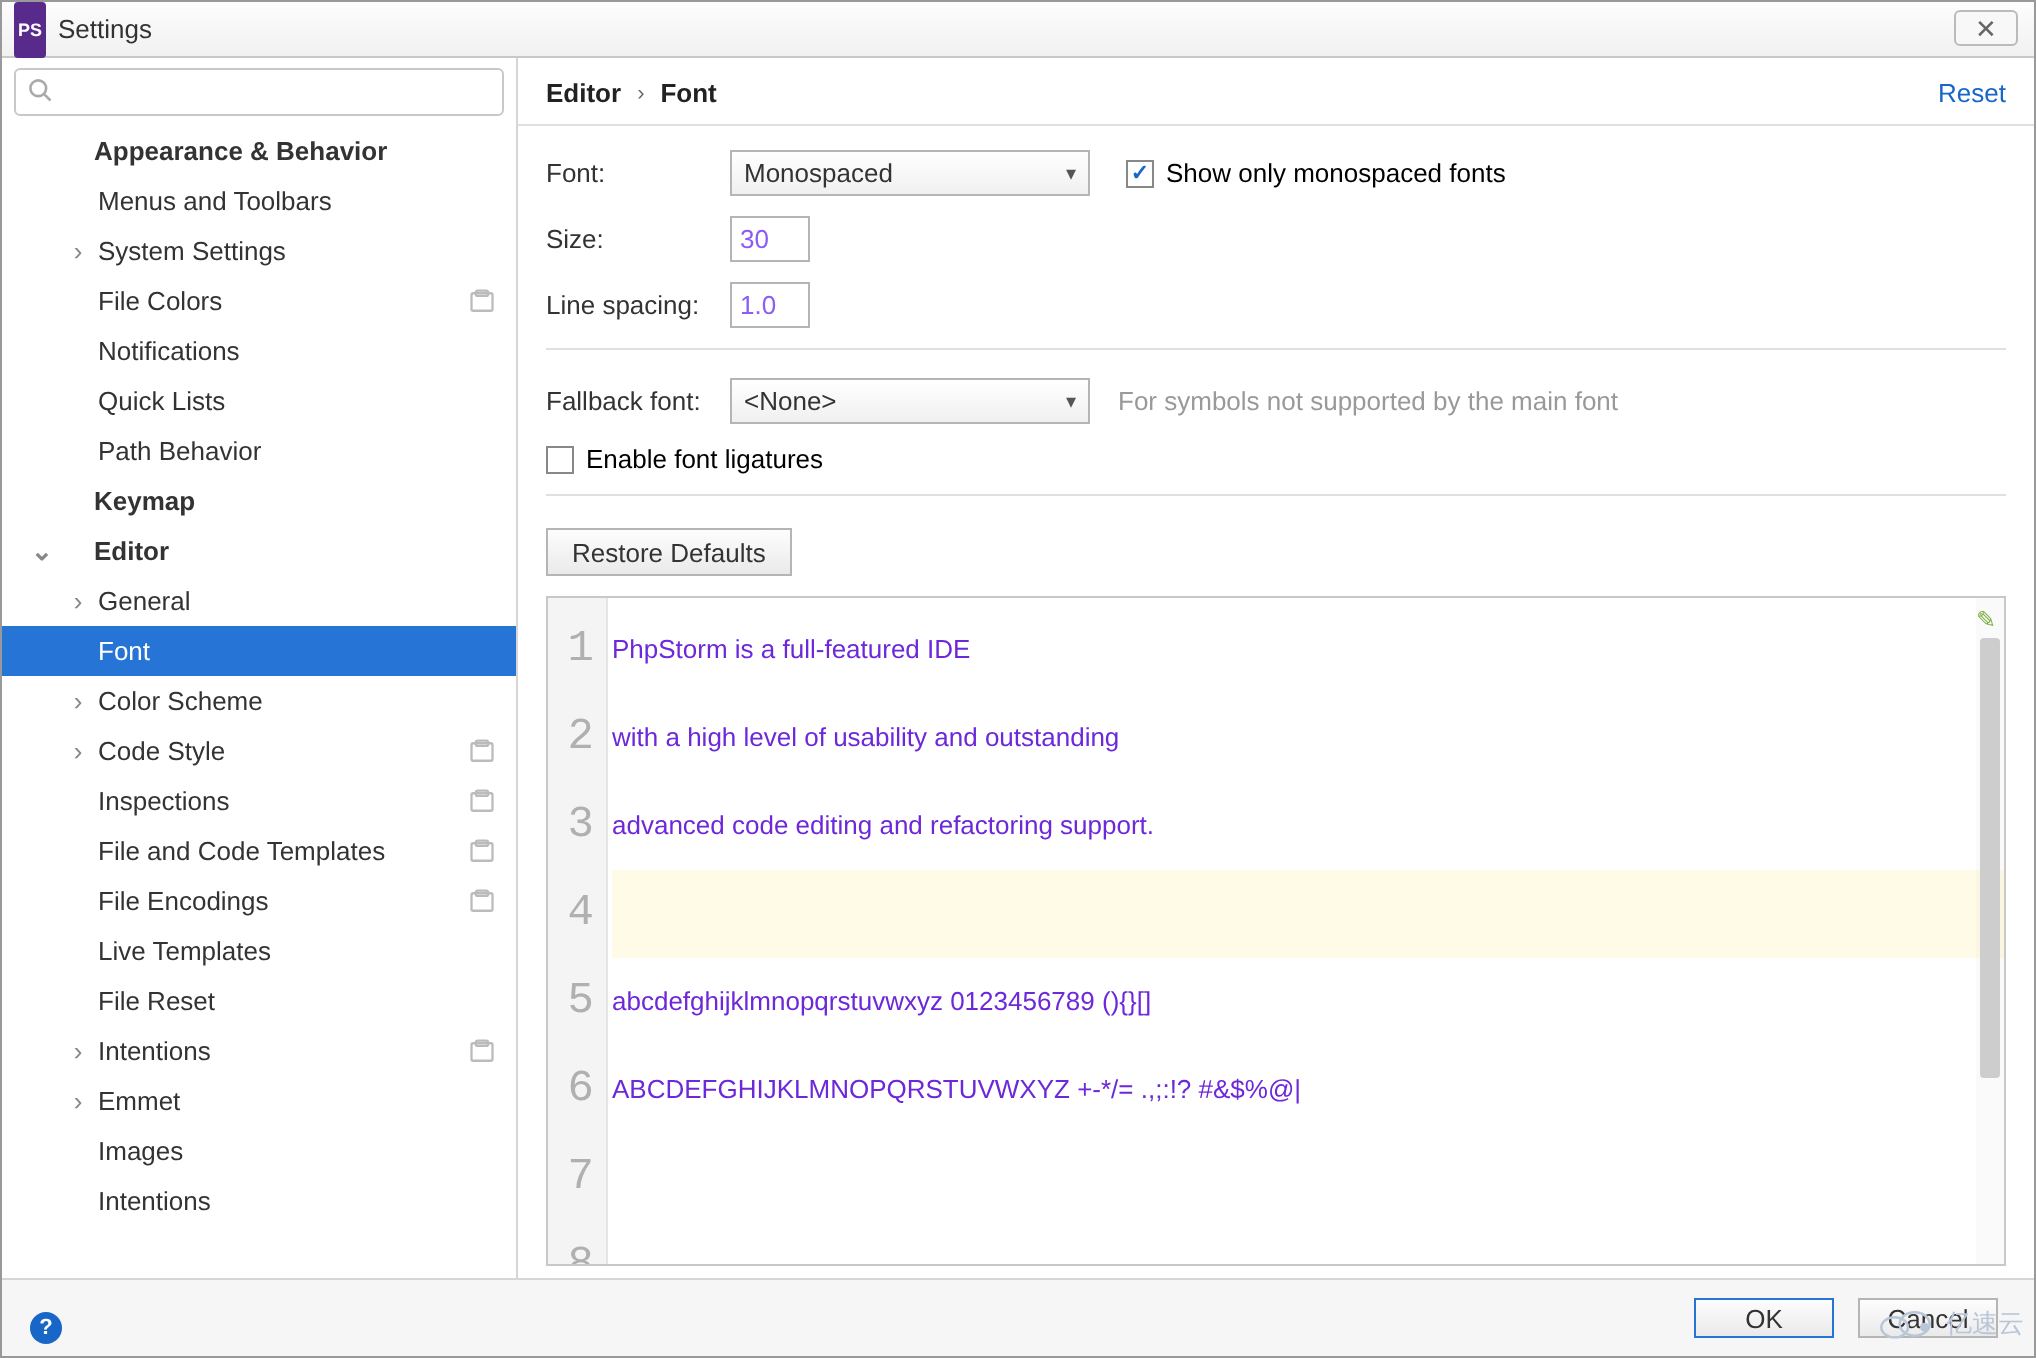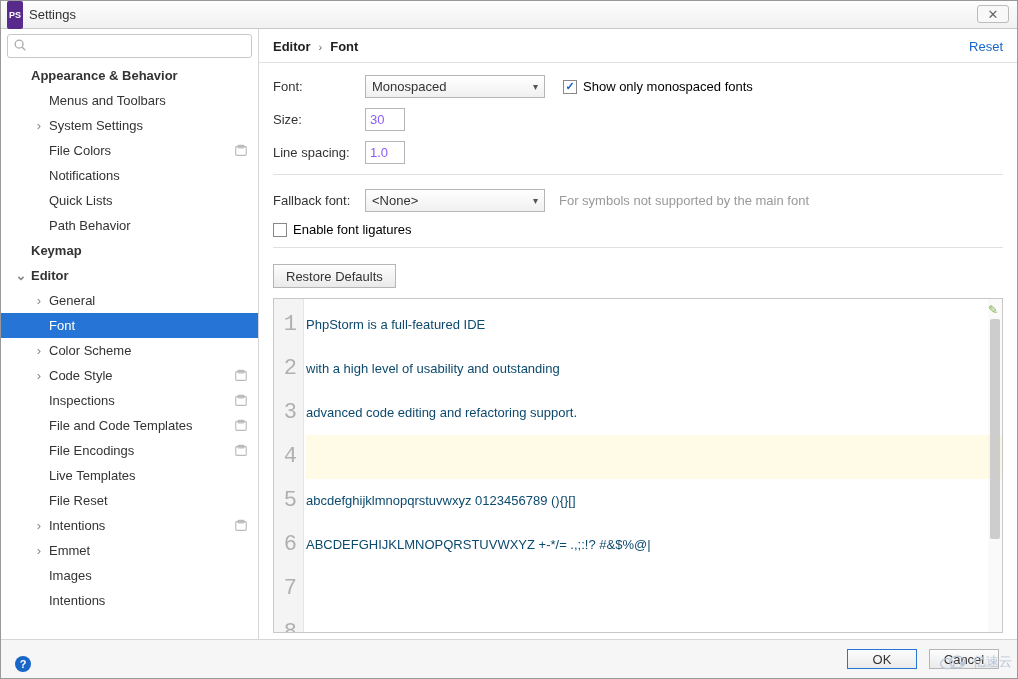--- a/index.html
+++ b/index.html
@@ -13,21 +13,21 @@
 
 
 .main { flex: 1 1 auto; display: flex; overflow: hidden; background:#fff;}
 .sidebar { width: 258px; border-right: 1px solid #d6d6d6; display:flex; flex-direction:column; background:#fff;}
 .search-wrap { padding: 5px 6px; }
 .search { width: 100%; height: 24px; border: 1px solid #c8c8c8; border-radius: 3px; padding: 0 4px 0 22px; background:#fff; color:#888; }
 .search-wrap { position:relative;}
 .search-wrap .mag { position:absolute; left:12px; top:9px; width:14px; height:14px; color:#aaa;}
 .tree { flex:1; overflow-y:auto; }
 .tree-item { height: 25px; display:flex; align-items:center; padding-left: 30px; color:#333; cursor:default; position:relative;}
-.tree-item.heading { font-weight:bold; padding-left: 30px;}
+.tree-item.heading { font-weight:bold; padding-left: 46px;}
 .tree-item.level2 { padding-left: 48px;}
 .tree-item.selected { background:#2675d6; color:#fff;}
 .tree-item .expander { position:absolute; left:14px; width:12px; text-align:center; color:#888;}
 .tree-item.level2 .expander { left:32px;}
 .project-icon { position:absolute; right:10px; width:14px; height:14px; color:#bbb;}
 .project-icon svg{width:14px;height:14px;}
 
 
 .content { flex:1; display:flex; flex-direction:column; overflow:hidden;}
 .breadcrumb-row { display:flex; align-items:center; padding: 10px 14px 8px 14px; border-bottom:1px solid #e0e0e0;}
@@ -46,21 +46,21 @@
 .hint { color:#999; margin-left:14px;}
 
 .divider { border-top:1px solid #e0e0e0; height:0; margin:6px 0 14px 0;}
 
 .restore-btn { height:24px; border:1px solid #b5b5b5; background:linear-gradient(#fdfdfd,#eaeaea); padding:0 12px; display:inline-flex; align-items:center; color:#333; cursor:default; margin-top:2px; margin-bottom:10px;}
 
 
 .preview { flex:1; margin:0 14px 6px 14px; border:1px solid #c8c8c8; background:#fff; display:flex; overflow:hidden; position:relative;}
 .gutter { width:30px; background:#f4f4f4; border-right:1px solid #e5e5e5; text-align:right; padding:4px 6px 0 0; }
 .gutter .ln { height:44px; color:#b0b0b0; font-family: "Courier New", monospace; font-size:22px; line-height:44px;}
-.code { flex:1; padding:4px 0 0 2px; font-family: "Courier New", monospace; font-size:26px; line-height:44px; color:#0c4a6e; white-space:pre; overflow:hidden;}
+.code { flex:1; padding:4px 0 0 2px; font-family: "Courier New", monospace; font-size:26px; line-height:44px; color:#6d28d9; white-space:pre; overflow:hidden;}
 .code .line { height:44px; }
 .code .line.caret-line { background:#fffbe6;}
 .preview .edit-mark { position:absolute; right:4px; top:4px; color:#7cb342; font-size:12px;}
 .preview .vscroll { position:absolute; right:0; top:0; bottom:0; width:14px; background:rgba(0,0,0,0.02);}
 .preview .vscroll .thumb { position:absolute; left:2px; right:2px; top:20px; height:220px; background:#cdcdcd; border-radius:2px;}
 
 
 .footer { height: 40px; border-top:1px solid #d6d6d6; display:flex; align-items:center; justify-content:flex-end; padding: 0 18px; gap:12px; background:#f6f6f6; position:relative;}
 .btn { min-width:70px; height:20px; border:1px solid #b5b5b5; background:linear-gradient(#fdfdfd,#eaeaea); display:inline-flex; align-items:center; justify-content:center; color:#333; cursor:pointer;}
 .btn.primary { border:1.5px solid #2675d6;}

